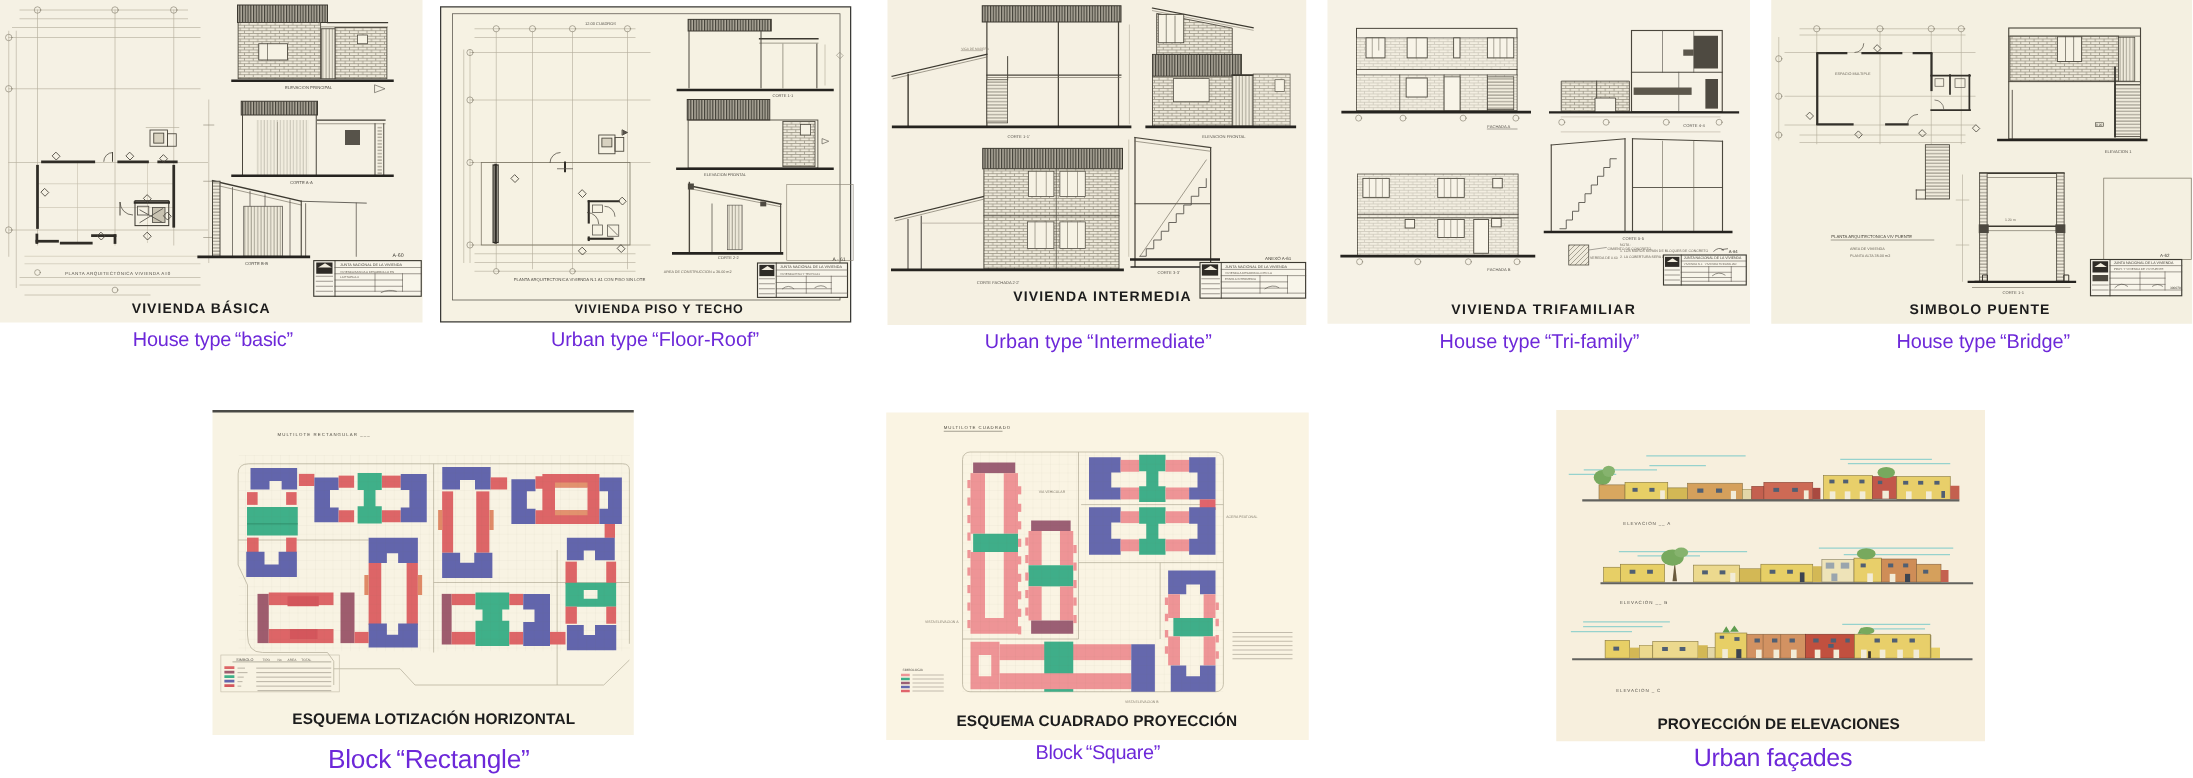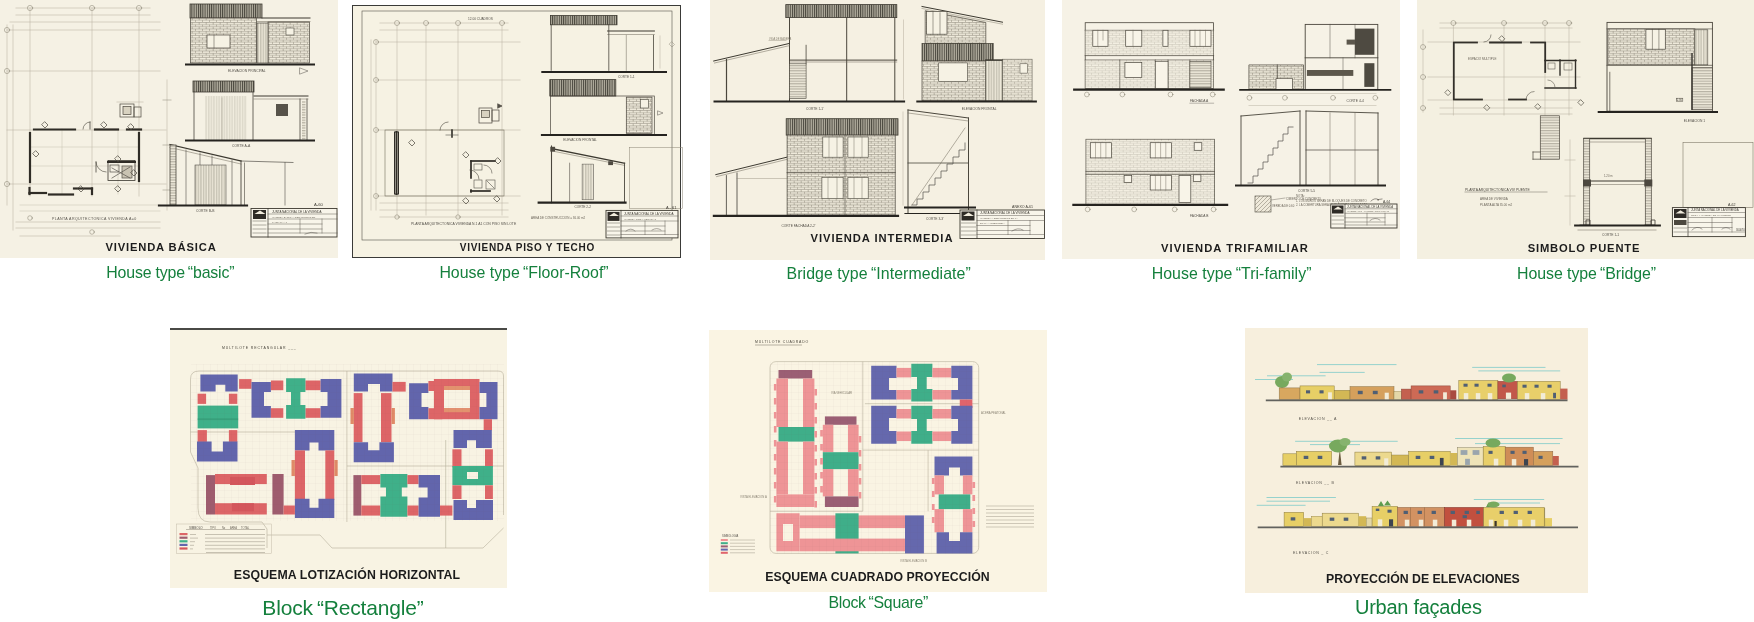--- a/index.html
+++ b/index.html
@@ -1,21 +1,21 @@
 <!DOCTYPE html>
 <html><head>
 <meta charset="utf-8">
 <style>
 html,body{margin:0;padding:0;background:#ffffff;}
 #stage{position:relative;width:1754px;height:622px;background:#ffffff;overflow:hidden;
   font-family:"Liberation Sans", sans-serif;}
 .sheet{position:absolute;}
 .es-title{position:absolute;font-weight:bold;color:#1c1c1c;line-height:1;
   white-space:nowrap;transform:translateX(-50%);}
-.en-cap{position:absolute;color:#15803d;line-height:1;
+.en-cap{position:absolute;color:#6d28d9;line-height:1;
   white-space:nowrap;transform:translateX(-50%);}
 svg{position:absolute;top:0;left:0;display:block;}
 </style>
 </head>
 <body>
 <div id="stage">
 
 <div class="sheet" style="left:0;top:0;width:338px;height:258px;background:#f5f1e4;"></div>
 
 <div class="sheet" style="left:352px;top:5px;width:329px;height:253px;background:#f6f2e3;border:1.4px solid #3a3a38;box-sizing:border-box;"></div>
@@ -1362,23 +1362,23 @@
 <div class="es-title" style="left:527.4px;top:242.8px;font-size:10px;letter-spacing:0.70px;">VIVIENDA PISO Y TECHO</div>
 
 <div class="es-title" style="left:882px;top:233px;font-size:11.2px;letter-spacing:0.93px;">VIVIENDA INTERMEDIA</div>
 
 <div class="es-title" style="left:1235px;top:242.9px;font-size:11.2px;letter-spacing:1.08px;">VIVIENDA TRIFAMILIAR</div>
 
 <div class="es-title" style="left:1584px;top:243.3px;font-size:11.2px;letter-spacing:0.86px;">SIMBOLO PUENTE</div>
 
 <div class="en-cap" style="left:170.3px;top:265px;font-size:15.9px;letter-spacing:-0.18px;">House type “basic”</div>
 
-<div class="en-cap" style="left:524px;top:265.1px;font-size:15.9px;letter-spacing:0px;">House type “Floor-Roof”</div>
-
-<div class="en-cap" style="left:878.7px;top:265.6px;font-size:15.9px;letter-spacing:0.07px;">Bridge type “Intermediate”</div>
+<div class="en-cap" style="left:524px;top:265.1px;font-size:15.9px;letter-spacing:0px;">Urban type “Floor-Roof”</div>
+
+<div class="en-cap" style="left:878.7px;top:265.6px;font-size:15.9px;letter-spacing:0.07px;">Urban type “Intermediate”</div>
 
 <div class="en-cap" style="left:1231.6px;top:265.6px;font-size:15.9px;letter-spacing:0.04px;">House type “Tri-family”</div>
 
 <div class="en-cap" style="left:1586.6px;top:265.6px;font-size:15.9px;letter-spacing:-0.06px;">House type “Bridge”</div>
 
 <div class="es-title" style="left:347px;top:568.9px;font-size:12.3px;letter-spacing:0.10px;">ESQUEMA LOTIZACIÓN HORIZONTAL</div>
 
 <div class="es-title" style="left:877.5px;top:570.9px;font-size:12.3px;letter-spacing:0.06px;">ESQUEMA CUADRADO PROYECCIÓN</div>
 
 <div class="es-title" style="left:1422.9px;top:572.9px;font-size:12.3px;letter-spacing:0px;">PROYECCIÓN DE ELEVACIONES</div>

